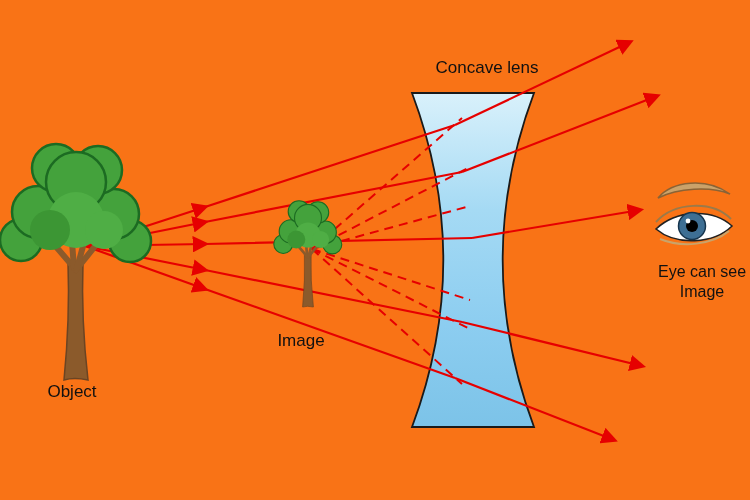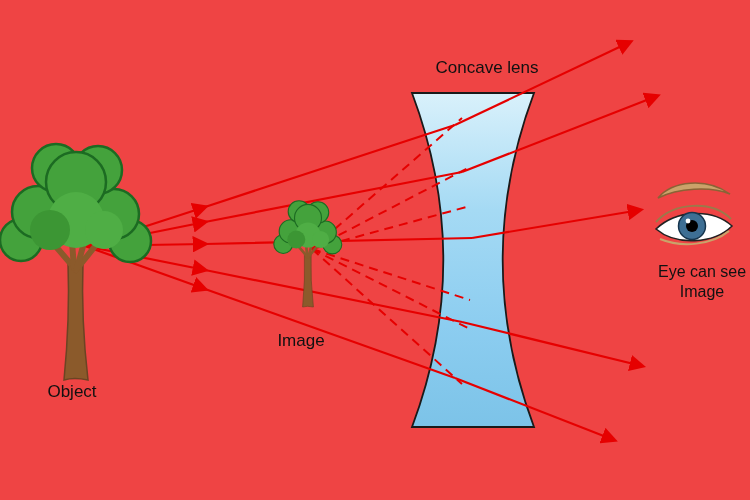--- a/index.html
+++ b/index.html
@@ -1,19 +1,19 @@
 <!DOCTYPE html>
 <html><head>
 <meta charset="utf-8">
 <style>
   html,body{margin:0;padding:0;background:#ffffff;}
   .stage{
     position:relative;
     width:750px;height:500px;
-    background:#ef4444;
+    background:#f97316;
     font-family:"Liberation Sans", sans-serif;
     overflow:hidden;
   }
   svg{display:block;}
   .ray{stroke:#e60000;stroke-width:2.2;fill:none;}
   .vray{stroke:#e60000;stroke-width:2;fill:none;stroke-dasharray:9 6;}
   .diagram-label{
     font-family:"Liberation Sans", sans-serif;
     font-size:17px;fill:#111111;
   }

